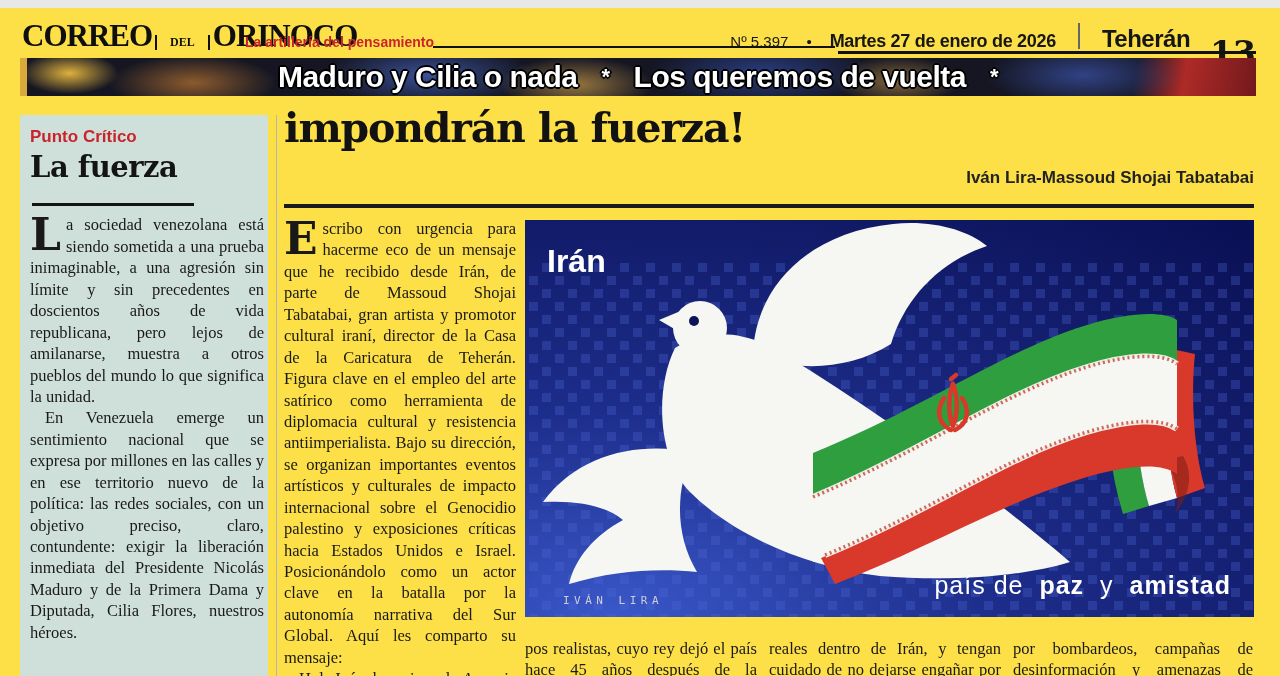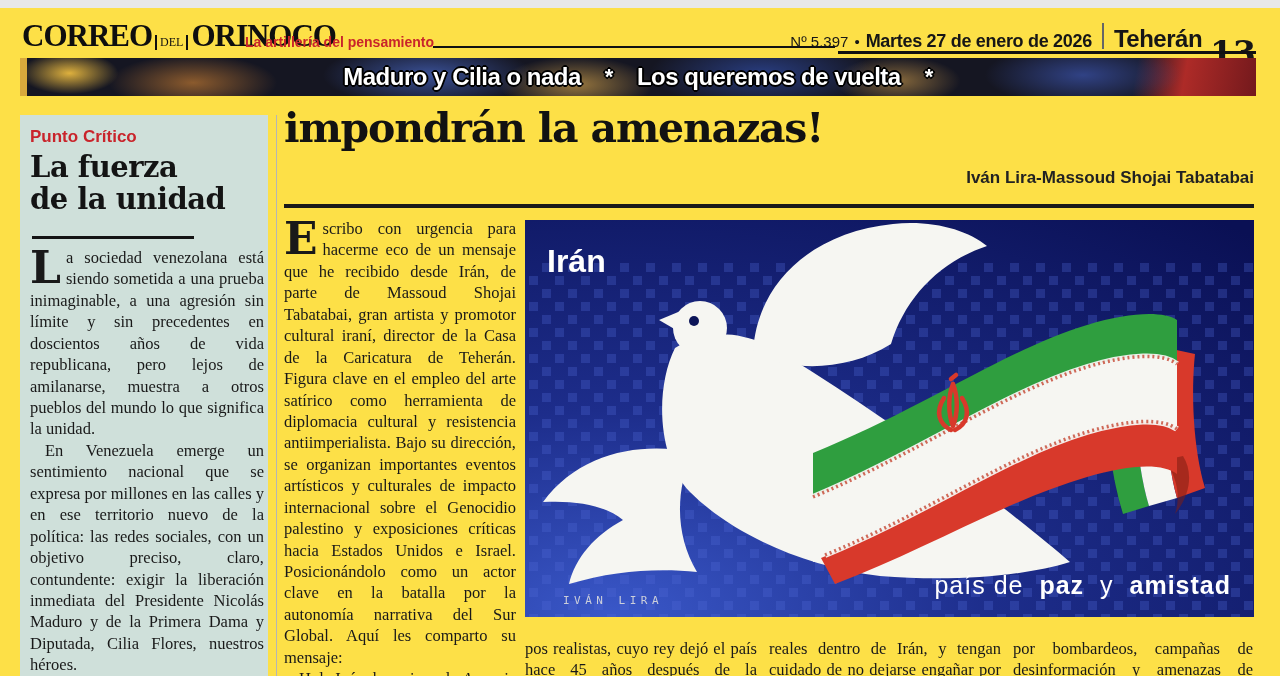--- a/index.html
+++ b/index.html
@@ -6,27 +6,27 @@
   html,body { margin:0; padding:0; background:#e8e8e8; }
   .page {
     position:relative; width:1280px; height:676px; margin:8px auto;
     background:#fde047; overflow:hidden;
     font-family:"Liberation Serif", serif; color:#1a1a1a;
   }
 
   
   .masthead-logo { position:absolute; left:22px; top:10px; display:flex; align-items:baseline; color:#0f0f0f; }
   .logo-big { font-family:"Liberation Serif",serif; font-weight:bold; font-size:31px; letter-spacing:-1px; }
-  .logo-del { font-family:"Liberation Serif",serif; font-weight:normal; font-size:12px;
-              border-left:2px solid #0f0f0f; border-right:2px solid #0f0f0f; padding:0 3px; margin:0 3px; }
+  .logo-del { font-family:"Liberation Serif",serif; font-weight:bold; font-size:12px;
+              border-left:2px solid #0f0f0f; border-right:2px solid #0f0f0f; padding:0 13px; margin:0 3px; }
   .tagline { position:absolute; left:245px; top:26px; color:#c9242b;
              font-family:"Liberation Sans",sans-serif; font-weight:bold; font-size:14px; }
   .rule-thin  { position:absolute; left:433px; top:38px; width:402px; height:2px; background:#111; }
   .head-right { position:absolute; right:24px; top:8px; display:flex; align-items:baseline;
-                font-family:"Liberation Sans",sans-serif; color:#161616; }
+                font-family:"Liberation Sans",sans-serif; color:#161616;gap:12px; }
   .issue   { font-size:15px; font-weight:normal; }
   .bullet  { font-size:15px; margin:0 6px; }
   .date    { font-size:18px; font-weight:bold; letter-spacing:-0.3px; }
   .vdivider{ width:2px; height:26px; background:#666; align-self:center; margin:0 10px; }
   .section { font-size:24px; font-weight:bold; letter-spacing:-0.5px; }
   .pagenum { font-family:"DejaVu Serif",serif; font-size:33px; font-weight:bold; margin-left:8px; position:relative; top:18px;text-align:right; }
   .rule-thick { position:absolute; left:838px; top:43px; width:418px; height:3px; background:#111; }
 
   
   .banner {
@@ -39,21 +39,21 @@
       radial-gradient(ellipse 70px 30px at 4% 40%, rgba(233,185,63,.95), rgba(233,185,63,0) 70%),
       radial-gradient(ellipse 120px 40px at 14% 65%, rgba(190,120,50,.7), rgba(0,0,0,0) 70%),
       radial-gradient(ellipse 150px 45px at 33% 45%, rgba(70,100,190,.75), rgba(0,0,0,0) 70%),
       radial-gradient(ellipse 110px 40px at 45% 70%, rgba(235,180,80,.6), rgba(0,0,0,0) 70%),
       radial-gradient(ellipse 160px 50px at 60% 40%, rgba(45,70,150,.8), rgba(0,0,0,0) 70%),
       radial-gradient(ellipse 90px 35px at 71% 60%, rgba(225,170,80,.55), rgba(0,0,0,0) 70%),
       radial-gradient(ellipse 140px 45px at 86% 45%, rgba(60,85,175,.7), rgba(0,0,0,0) 70%),
       linear-gradient(100deg, rgba(0,0,0,0) 90%, rgba(190,45,40,.9) 94%, rgba(120,25,28,.95) 100%);
   }
   .banner span {
-    color:#fff; font-family:"Liberation Sans",sans-serif; font-weight:bold; font-size:24px;
+    color:#fff; font-family:"Liberation Sans",sans-serif; font-weight:bold; font-size:30px;
     letter-spacing:-0.5px; white-space:nowrap;
     text-shadow:2px 0 0 #000,-2px 0 0 #000,0 2px 0 #000,0 -2px 0 #000,
                 1px 1px 0 #000,-1px -1px 0 #000,1px -1px 0 #000,-1px 1px 0 #000;
   }
   .banner .star { font-size:22px; }
 
   
   .sidebar { position:absolute; left:20px; top:107px; width:248px; height:569px;
              background:#cfe0da; overflow:hidden; padding:12px 4px 0 10px; }
   .kicker { color:#c9242b; font-family:"Liberation Sans",sans-serif; font-weight:bold; font-size:17px; }
@@ -114,33 +114,32 @@
     <span>Maduro y Cilia o nada</span>
     <span class="star">*</span>
     <span>Los queremos de vuelta</span>
     <span class="star">*</span>
   </div>
 
   <div class="sidebar">
     <div class="kicker">Punto Crítico</div>
     <div class="sidebar-title">
       <div>La fuerza</div>
-      <div>de la unidad</div>
     </div>
     <div class="sidebar-rule"></div>
     <div class="bodytext">
       <p><span class="dropcap">L</span><span>a sociedad venezolana está siendo sometida a una prueba inimaginable, a una agresión sin límite y sin precedentes en doscientos años de vida republicana, pero lejos de amilanarse, muestra a otros pueblos del mundo lo que significa la unidad.</span></p>
       <p class="indent">En Venezuela emerge un sentimiento nacional que se expresa por millones en las calles y en ese territorio nuevo de la política: las redes sociales, con un objetivo preciso, claro, contundente: exigir la liberación inmediata del Presidente Nicolás Maduro y de la Primera Dama y Diputada, Cilia Flores, nuestros héroes.</p>
     </div>
   </div>
 
   <div class="col-sep"></div>
 
   <div class="headline">
-    <div>impondrán la amenazas!</div>
+    <div>impondrán la fuerza!</div>
   </div>
   <div class="byline">Iván Lira-Massoud Shojai Tabatabai</div>
   <div class="headline-rule"></div>
 
   <div class="article-col1 bodytext">
     <p><span class="dropcap">E</span><span>scribo con urgencia para hacerme eco de un mensaje que he recibido desde Irán, de parte de Massoud Shojai Tabatabai, gran artista y promotor cultural iraní, director de la Casa de la Caricatura de Teherán. Figura clave en el empleo del arte satírico como herramienta de diplomacia cultural y resistencia antiimperialista. Bajo su dirección, se organizan importantes eventos artísticos y culturales de impacto internacional sobre el Genocidio palestino y exposiciones críticas hacia Estados Unidos e Israel. Posicionándolo como un actor clave en la batalla por la autonomía narrativa del Sur Global. Aquí les comparto su mensaje:</span></p>
     <p class="indent"><span>Hola Iván, hoy vine a la </span><span class="italic">Agencia de Noticias Mehr</span></p>
   </div>
 
   <div class="illustration">

